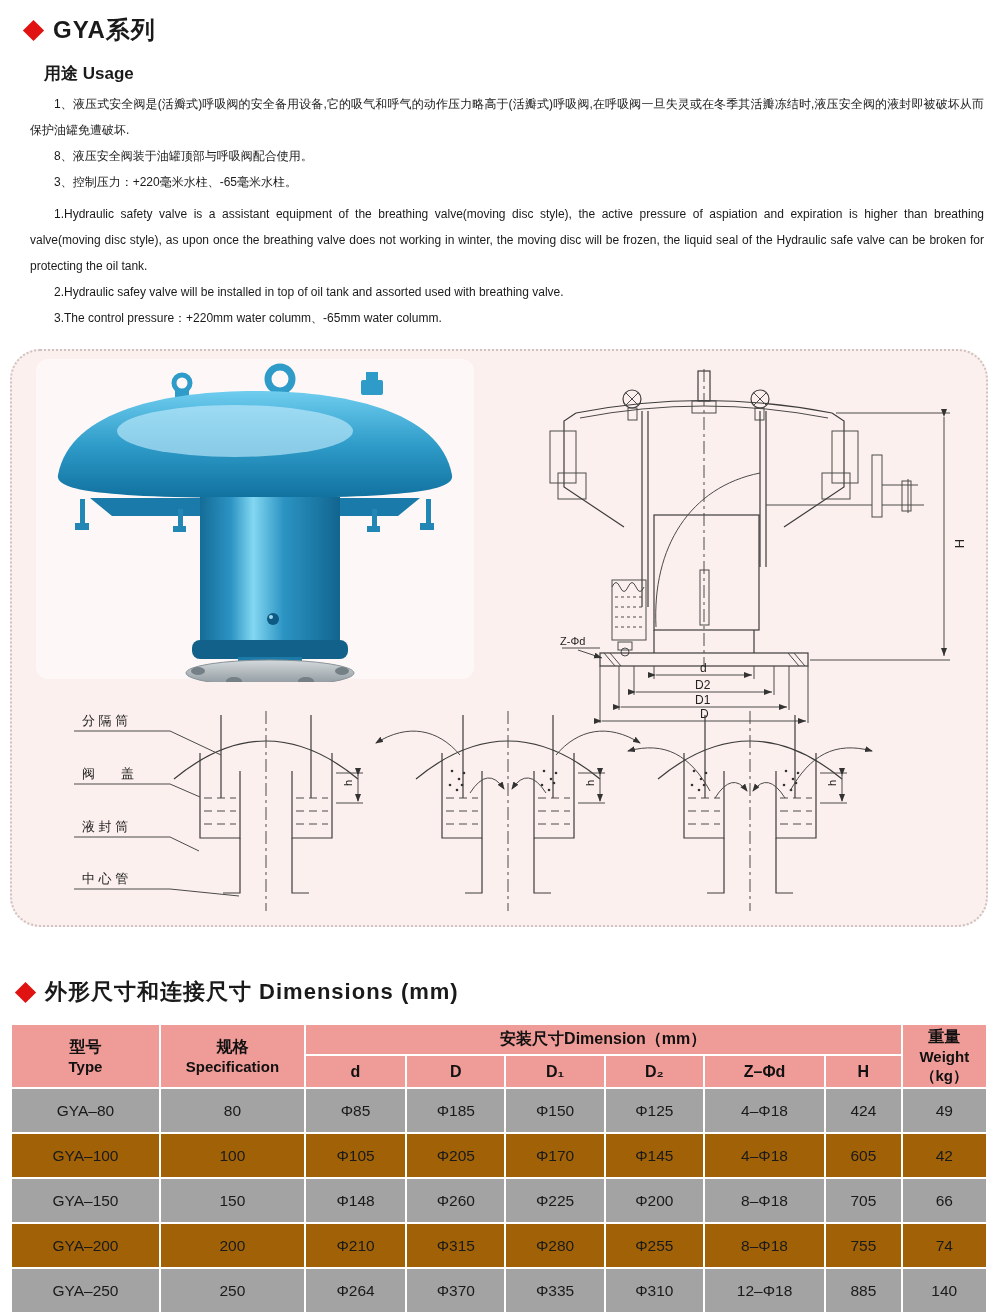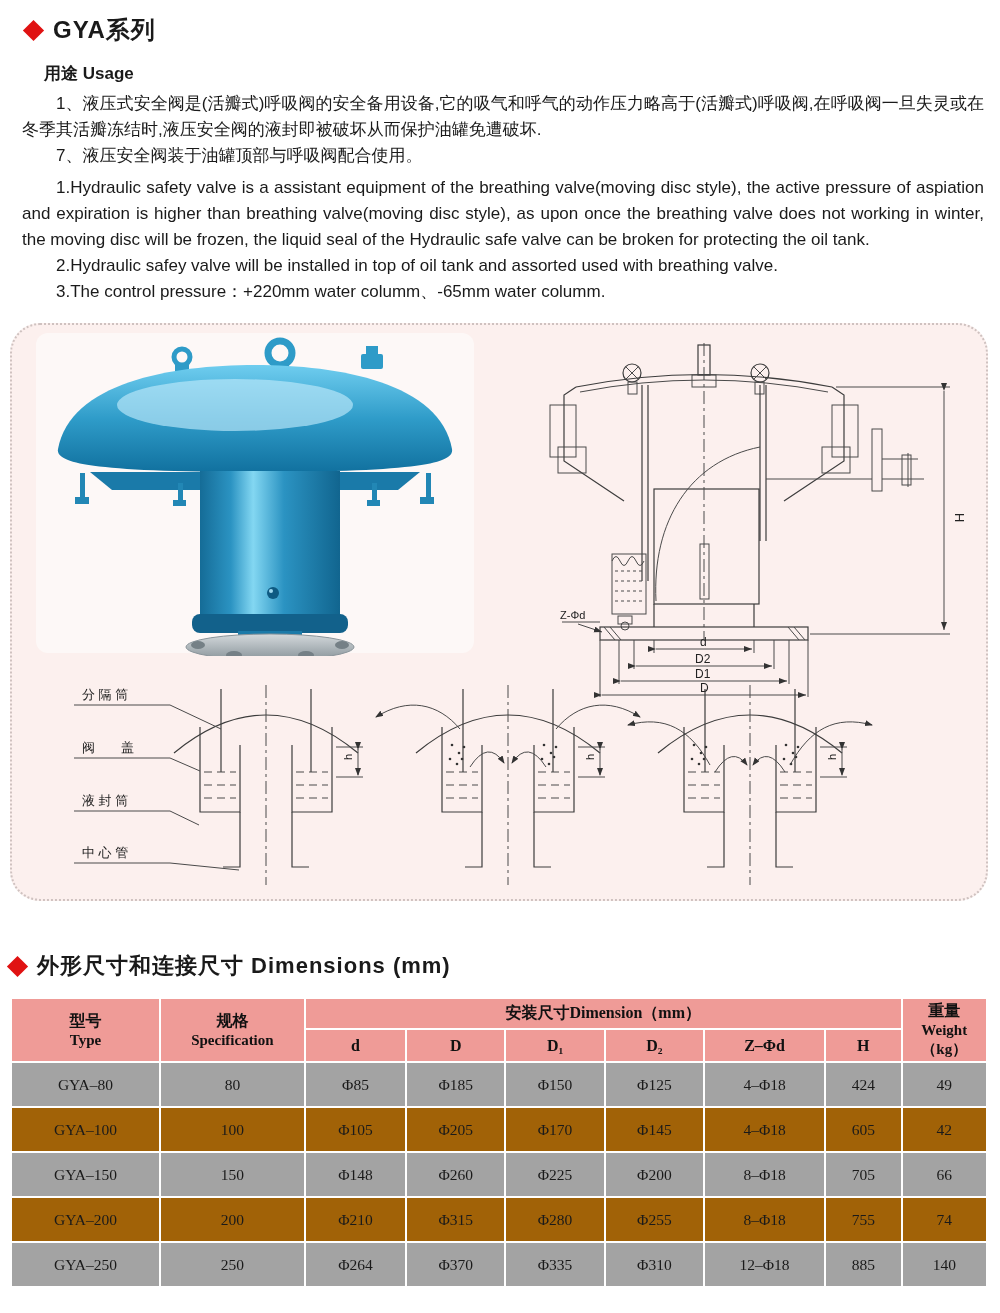--- a/index.html
+++ b/index.html
@@ -6,37 +6,37 @@
   body{width:1000px;height:1313px;position:relative;
        font-family:"Liberation Sans","DejaVu Sans",sans-serif;color:#1a1a1a;}
 
   
   .sec-head{display:flex;align-items:center;gap:12px;}
   .diamond{width:15px;height:15px;background:#e01212;transform:rotate(45deg);flex:0 0 auto;}
   .title-text{font-size:24px;font-weight:bold;letter-spacing:1px;}
   #top-title{padding:14px 2px 0 26px;}
   #usage-head{font-size:17px;font-weight:bold;margin:16px 0 6px 44px;}
 
-  .para{font-size:17px;line-height:26px;text-align:justify;margin:0 16px 0 22px;}
+  .para{font-size:12px;line-height:26px;text-align:justify;margin:0 16px 0 30px;}
   .indent{text-indent:2em;}
   .cn-block{margin-top:2px;}
   .en-block{margin-top:6px;}
 
   
   #figure-panel{position:relative;margin:18px 0 0 10px;width:978px;height:578px;
     background:#fcf0ee;border:2px dotted #cfc2c0;border-radius:30px;box-sizing:border-box;}
   #photo-svg{position:absolute;left:18px;top:6px;}
   #tech-svg{position:absolute;left:492px;top:4px;}
   #schem-svg{position:absolute;left:8px;top:342px;}
 
   
-  #dim-title{padding:50px 0 0 10px;}
+  #dim-title{padding:50px 0 0 10px;margin-left:8px;}
   #dim-title .title-text{font-size:22px;}
 
-  table{border-collapse:collapse;width:978px;margin:16px 0 12px 10px;table-layout:fixed;font-family:Liberation Serif, serif;}
+  table{border-collapse:collapse;width:978px;margin:16px 0 12px 10px;table-layout:fixed;}
   th,td{border:2px solid #fff;text-align:center;padding:0;}
   thead th{background:#ef9b97;font-weight:bold;color:#111;}
   .h-cn{font-size:16px;display:block;line-height:20px;}
   .h-en{font-size:15px;display:block;line-height:19px;font-weight:bold;}
   .grp{height:31px;font-size:16px;}
   .sub th{height:31px;font-size:16px;}
   tbody td{height:43px;font-size:15.5px;background:#a3a3a3;}
   tbody tr.alt td{background:#a16207;}
 
   
@@ -51,21 +51,22 @@
 
 <div class="sec-head" id="top-title">
   <span class="diamond"></span>
   <span class="title-text">GYA系列</span>
 </div>
 
 <div id="usage-head">用途 Usage</div>
 
 <div class="cn-block">
   <p class="para indent">1、液压式安全阀是(活瓣式)呼吸阀的安全备用设备,它的吸气和呼气的动作压力略高于(活瓣式)呼吸阀,在呼吸阀一旦失灵或在冬季其活瓣冻结时,液压安全阀的液封即被破坏从而保护油罐免遭破坏.</p>
-  <p class="para indent">7、液压安全阀装于油罐顶部与呼吸阀配合使用。</p>
+  <p class="para indent">8、液压安全阀装于油罐顶部与呼吸阀配合使用。</p>
+  <p class="para indent">3、控制压力：+220毫米水柱、-65毫米水柱。</p>
 </div>
 <div class="en-block">
   <p class="para indent">1.Hydraulic safety valve is a assistant equipment of the breathing valve(moving disc style), the active pressure of aspiation and expiration is higher than breathing valve(moving disc style), as upon once the breathing valve does not working in winter, the moving disc will be frozen, the liquid seal of the Hydraulic safe valve can be broken for protecting the oil tank.</p>
   <p class="para indent">2.Hydraulic safey valve will be installed in top of oil tank and assorted used with breathing valve.</p>
   <p class="para indent">3.The control pressure：+220mm water columm、-65mm water columm.</p>
 </div>
 
 <div id="figure-panel">
 
   <svg id="photo-svg" width="450" height="325" viewBox="0 0 450 325">

